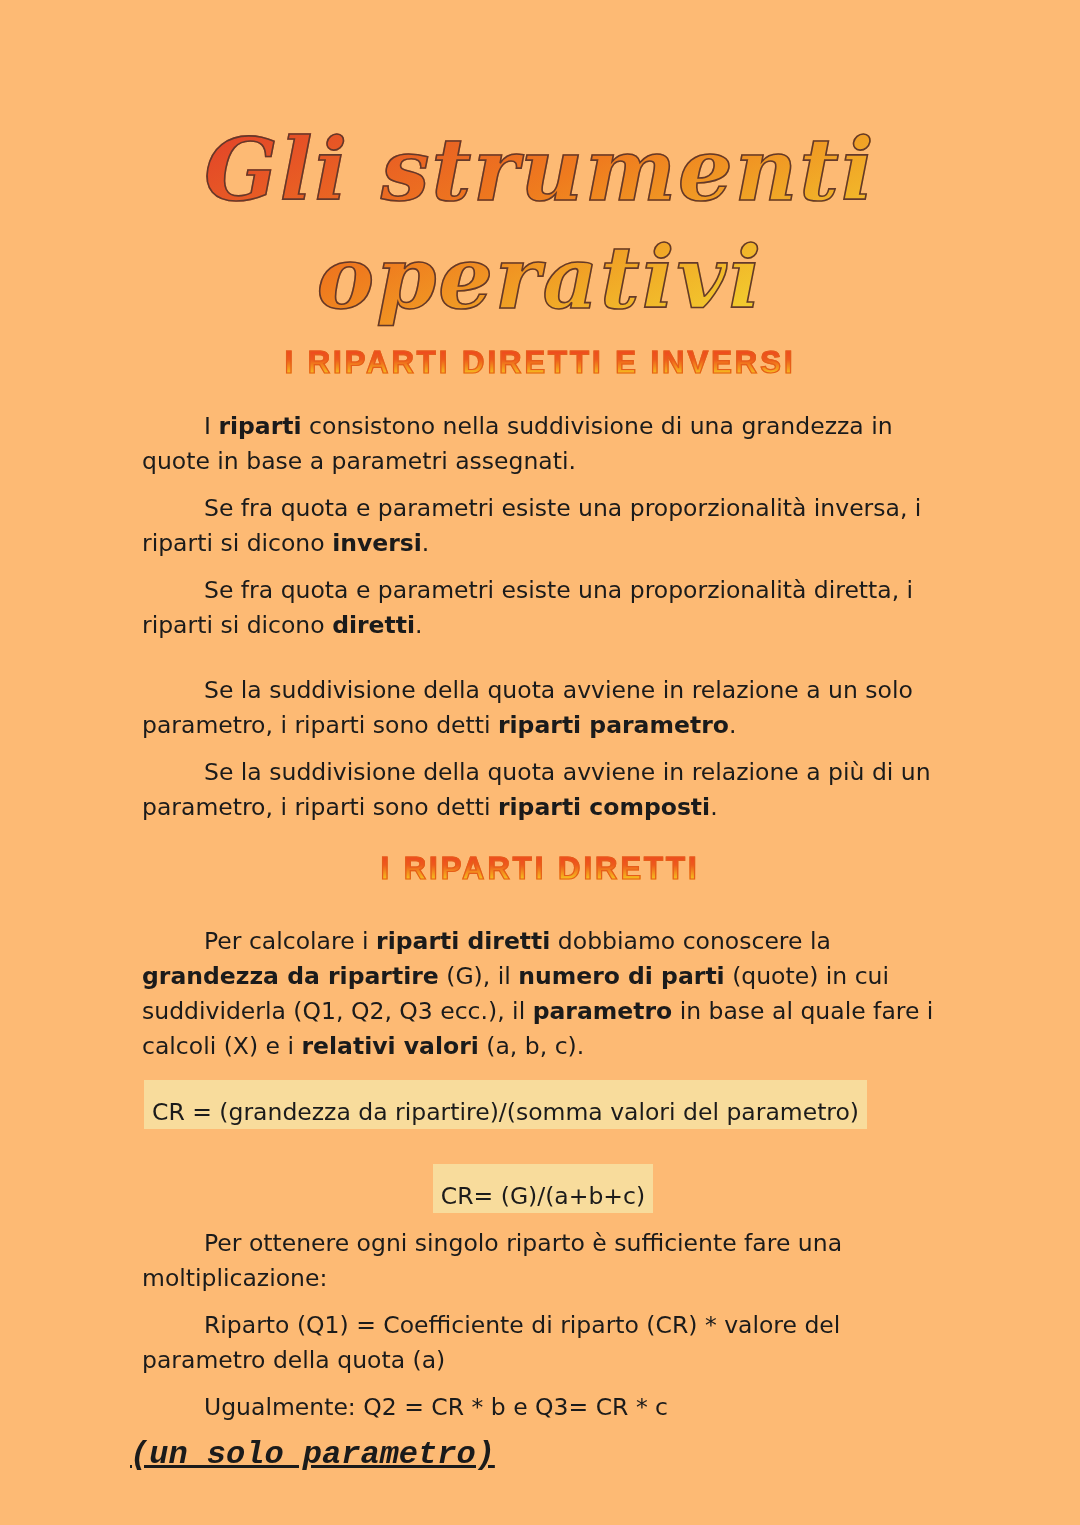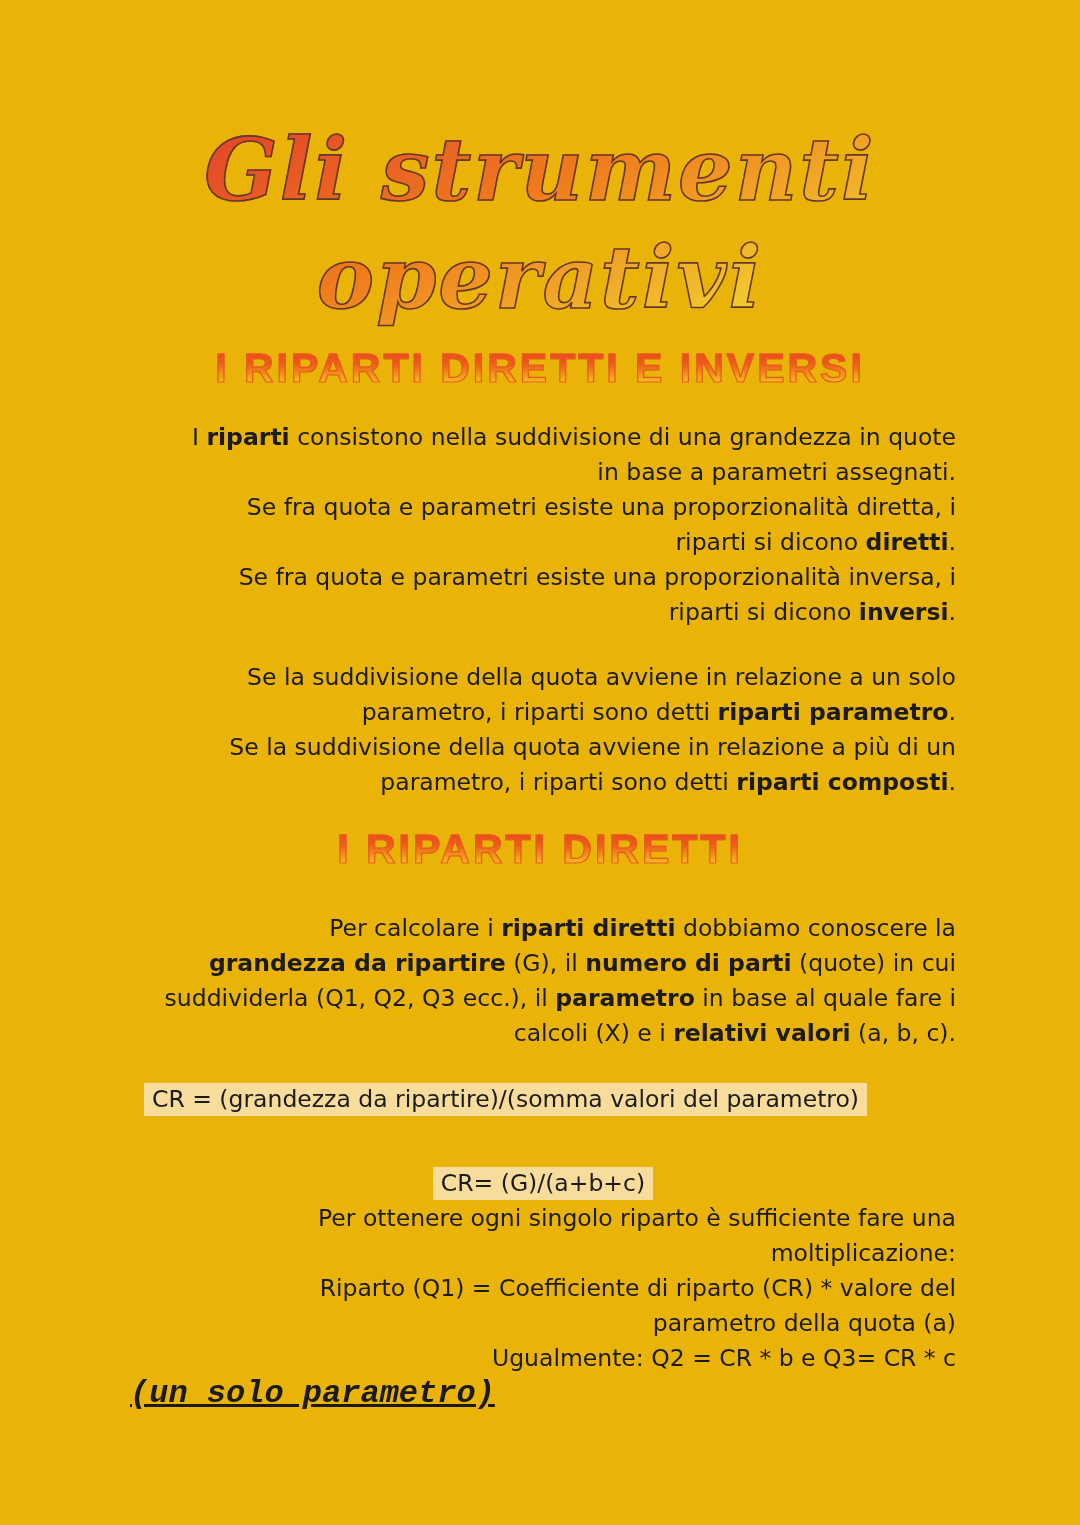--- a/index.html
+++ b/index.html
@@ -1,20 +1,20 @@
 <!DOCTYPE html>
 <html style="--highlight: #f8dc9c; --heading-orange: #ee5a1c; --title-red: #e0392b; --title-orange: #ef7b1e; --title-yellow: #f2cb2e;"><head>
 <meta charset="utf-8">
 <style>
   html, body { margin: 0; padding: 0; background: #ffffff; }
   .page {
     position: relative;
     width: 1080px;
     height: 1525px;
-    background: #eab308;
+    background: #fdba74;
     box-sizing: border-box;
     padding-top: 116px;
     overflow: hidden;
     font-family: "DejaVu Sans", sans-serif;
     color: #1b1b1b;
   }
   h1.title {
     margin: 0;
     text-align: center;
     font-family: "DejaVu Serif", serif;
@@ -27,54 +27,53 @@
     -webkit-background-clip: text;
     background-clip: text;
     color: transparent;
     -webkit-text-stroke: 1.6px #63392b;
   }
   h2.subhead {
     margin: 14px 0 0;
     text-align: center;
     font-family: "Liberation Sans", sans-serif;
     font-weight: bold;
-    font-size: 41px;
+    font-size: 31px;
     line-height: 1.15;
     letter-spacing: 3px;
     background: linear-gradient(180deg, #ee3f20 0%, var(--heading-orange, #ee5a1c) 40%, #f7c51f 82%, #ef8d1e 100%);
     -webkit-background-clip: text;
     background-clip: text;
     color: transparent;
     -webkit-text-stroke: 1.2px #e65d19;
   }
   h2.subhead.second { margin-top: 26px; text-align: center; }
   .blocks {
     margin-left: 130px;
     width: 826px;
   }
   .blocks p.body-p {
-    margin: 0;
+    margin: 12px;
     font-size: 23.5px;
     line-height: 35px;
     text-indent: 62px;
-    text-align: right;
   }
   #intro-paragraphs { margin-top: 28px; }
   #definition-paragraphs { margin-top: 30px; }
   #direct-paragraphs { margin-top: 38px; }
   #calc-paragraphs { margin-top: 0; }
   .formula-block {
     margin: 30px 0 0 130px;
     width: 826px;
   }
   .formula-block p { margin: 0; font-size: 23.5px; line-height: 36px; }
   .f-label { padding-left: 62px; font-style: italic; }
   .f-line { padding-left: 14px; }
   .f-line.center { padding-left: 0; text-align: center; margin-top: 48px; }
-  .hl { background: var(--highlight, #f8dc9c); padding: 2px 8px 3px; }
+  .hl { background: var(--highlight, #f8dc9c); padding: 18px 8px 3px; }
   .u { text-decoration: underline; }
   .footnote {
     margin: 0 0 0 130px;
     width: 826px;
     text-align: left;
     font-weight: bold;
     font-style: italic;
     font-size: 32px;
     line-height: 36px;
     font-family: Liberation Mono, monospace;
@@ -84,22 +83,22 @@
 <body>
 
 <div class="page">
 
   <h1 class="title">Gli strumenti operativi</h1>
 
   <h2 class="subhead">I RIPARTI DIRETTI E INVERSI</h2>
 
   <div class="blocks" id="intro-paragraphs">
       <p class="body-p"><span>I </span><b>riparti</b><span> consistono nella suddivisione di una grandezza in quote in base a parametri assegnati.</span></p>
+      <p class="body-p"><span>Se fra quota e parametri esiste una proporzionalità inversa, i riparti si dicono </span><b>inversi</b><span>.</span></p>
       <p class="body-p"><span>Se fra quota e parametri esiste una proporzionalità diretta, i riparti si dicono </span><b>diretti</b><span>.</span></p>
-      <p class="body-p"><span>Se fra quota e parametri esiste una proporzionalità inversa, i riparti si dicono </span><b>inversi</b><span>.</span></p>
     </div>
 
   <div class="blocks" id="definition-paragraphs">
       <p class="body-p"><span>Se la suddivisione della quota avviene in relazione a un solo parametro, i riparti sono detti </span><b>riparti parametro</b><span>.</span></p>
       <p class="body-p"><span>Se la suddivisione della quota avviene in relazione a più di un parametro, i riparti sono detti </span><b>riparti composti</b><span>.</span></p>
     </div>
 
   <h2 class="subhead second">I RIPARTI DIRETTI</h2>
 
   <div class="blocks" id="direct-paragraphs">

